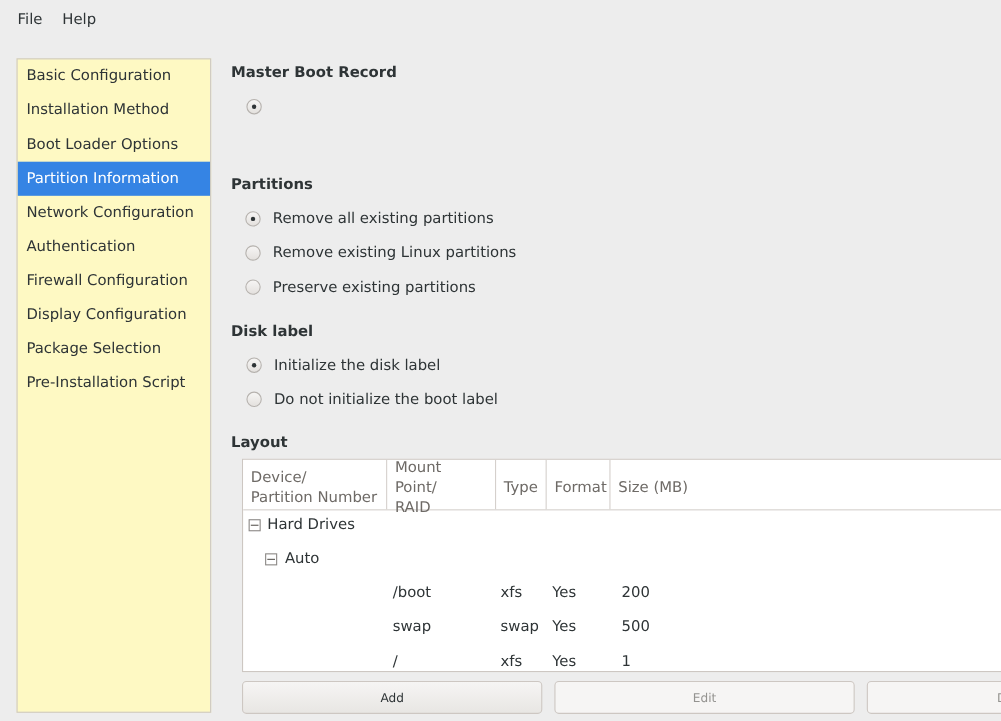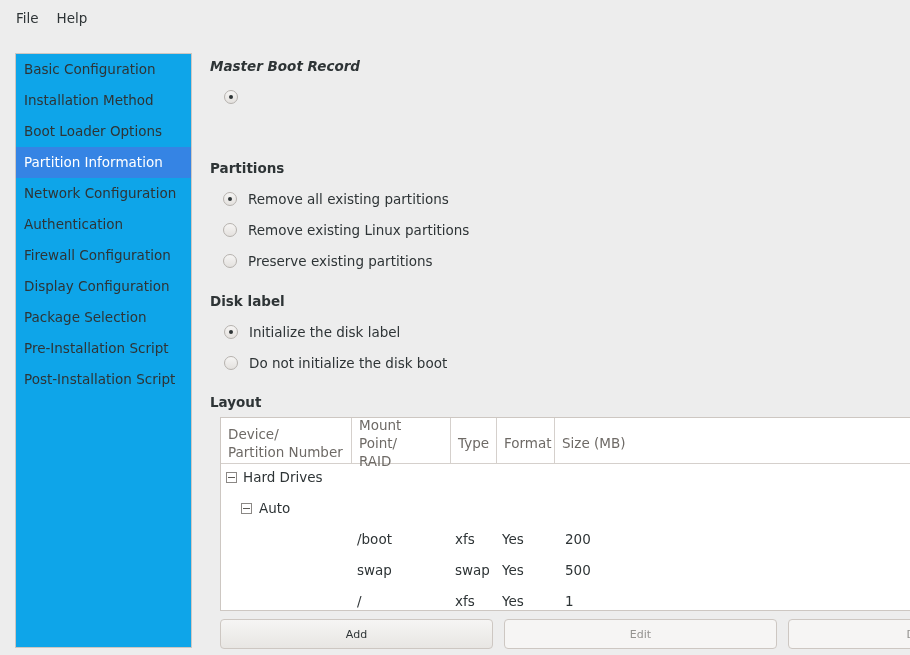--- a/index.html
+++ b/index.html
@@ -38,21 +38,21 @@
     border-radius: 3px;
   }
 
   
   #sidebar {
     position: absolute;
     left: 15px;
     top: 53px;
     width: 177px;
     height: 595px;
-    background: #0ea5e9;
+    background: #fef9c3;
     border: 1px solid #cdc7c2;
     box-sizing: border-box;
     overflow: hidden;
   }
   .side-item {
     height: 31px;
     line-height: 31px;
     padding-left: 8px;
     font-size: 13.5px;
     color: #2e3436;
@@ -230,26 +230,25 @@
   <div class="side-item">Basic Configuration</div>
   <div class="side-item">Installation Method</div>
   <div class="side-item">Boot Loader Options</div>
   <div class="side-item selected">Partition Information</div>
   <div class="side-item">Network Configuration</div>
   <div class="side-item">Authentication</div>
   <div class="side-item">Firewall Configuration</div>
   <div class="side-item">Display Configuration</div>
   <div class="side-item">Package Selection</div>
   <div class="side-item">Pre-Installation Script</div>
-  <div class="side-item">Post-Installation Script</div>
 </div>
 
 <div id="content">
 
-  <div class="group-title" style="left:1px; top:5px;font-style:italic;">Master Boot Record</div>
+  <div class="group-title" style="left:1px; top:5px;">Master Boot Record</div>
   <div class="radio-row" style="left:15px; top:34px;">
     <span class="radio checked"></span>
   </div>
 
   <div class="group-title" style="left:1px; top:107px;">Partitions</div>
   <div class="radio-row" style="left:14px; top:136px;">
     <span class="radio checked"></span>
     <span class="radio-label">Remove all existing partitions</span>
   </div>
   <div class="radio-row" style="left:14px; top:167px;">
@@ -261,21 +260,21 @@
     <span class="radio-label">Preserve existing partitions</span>
   </div>
 
   <div class="group-title" style="left:1px; top:240px;">Disk label</div>
   <div class="radio-row" style="left:15px; top:269px;">
     <span class="radio checked"></span>
     <span class="radio-label">Initialize the disk label</span>
   </div>
   <div class="radio-row" style="left:15px; top:300px;">
     <span class="radio"></span>
-    <span class="radio-label">Do not initialize the disk boot</span>
+    <span class="radio-label">Do not initialize the boot label</span>
   </div>
 
   <div class="group-title" style="left:1px; top:341px;">Layout</div>
 
   <div id="table-wrap">
 
     <div class="trow" style="top:44px;">
       <span class="expander" style="left:5px;"></span>
       <span class="cell" style="left:22px;">Hard Drives</span>
     </div>

